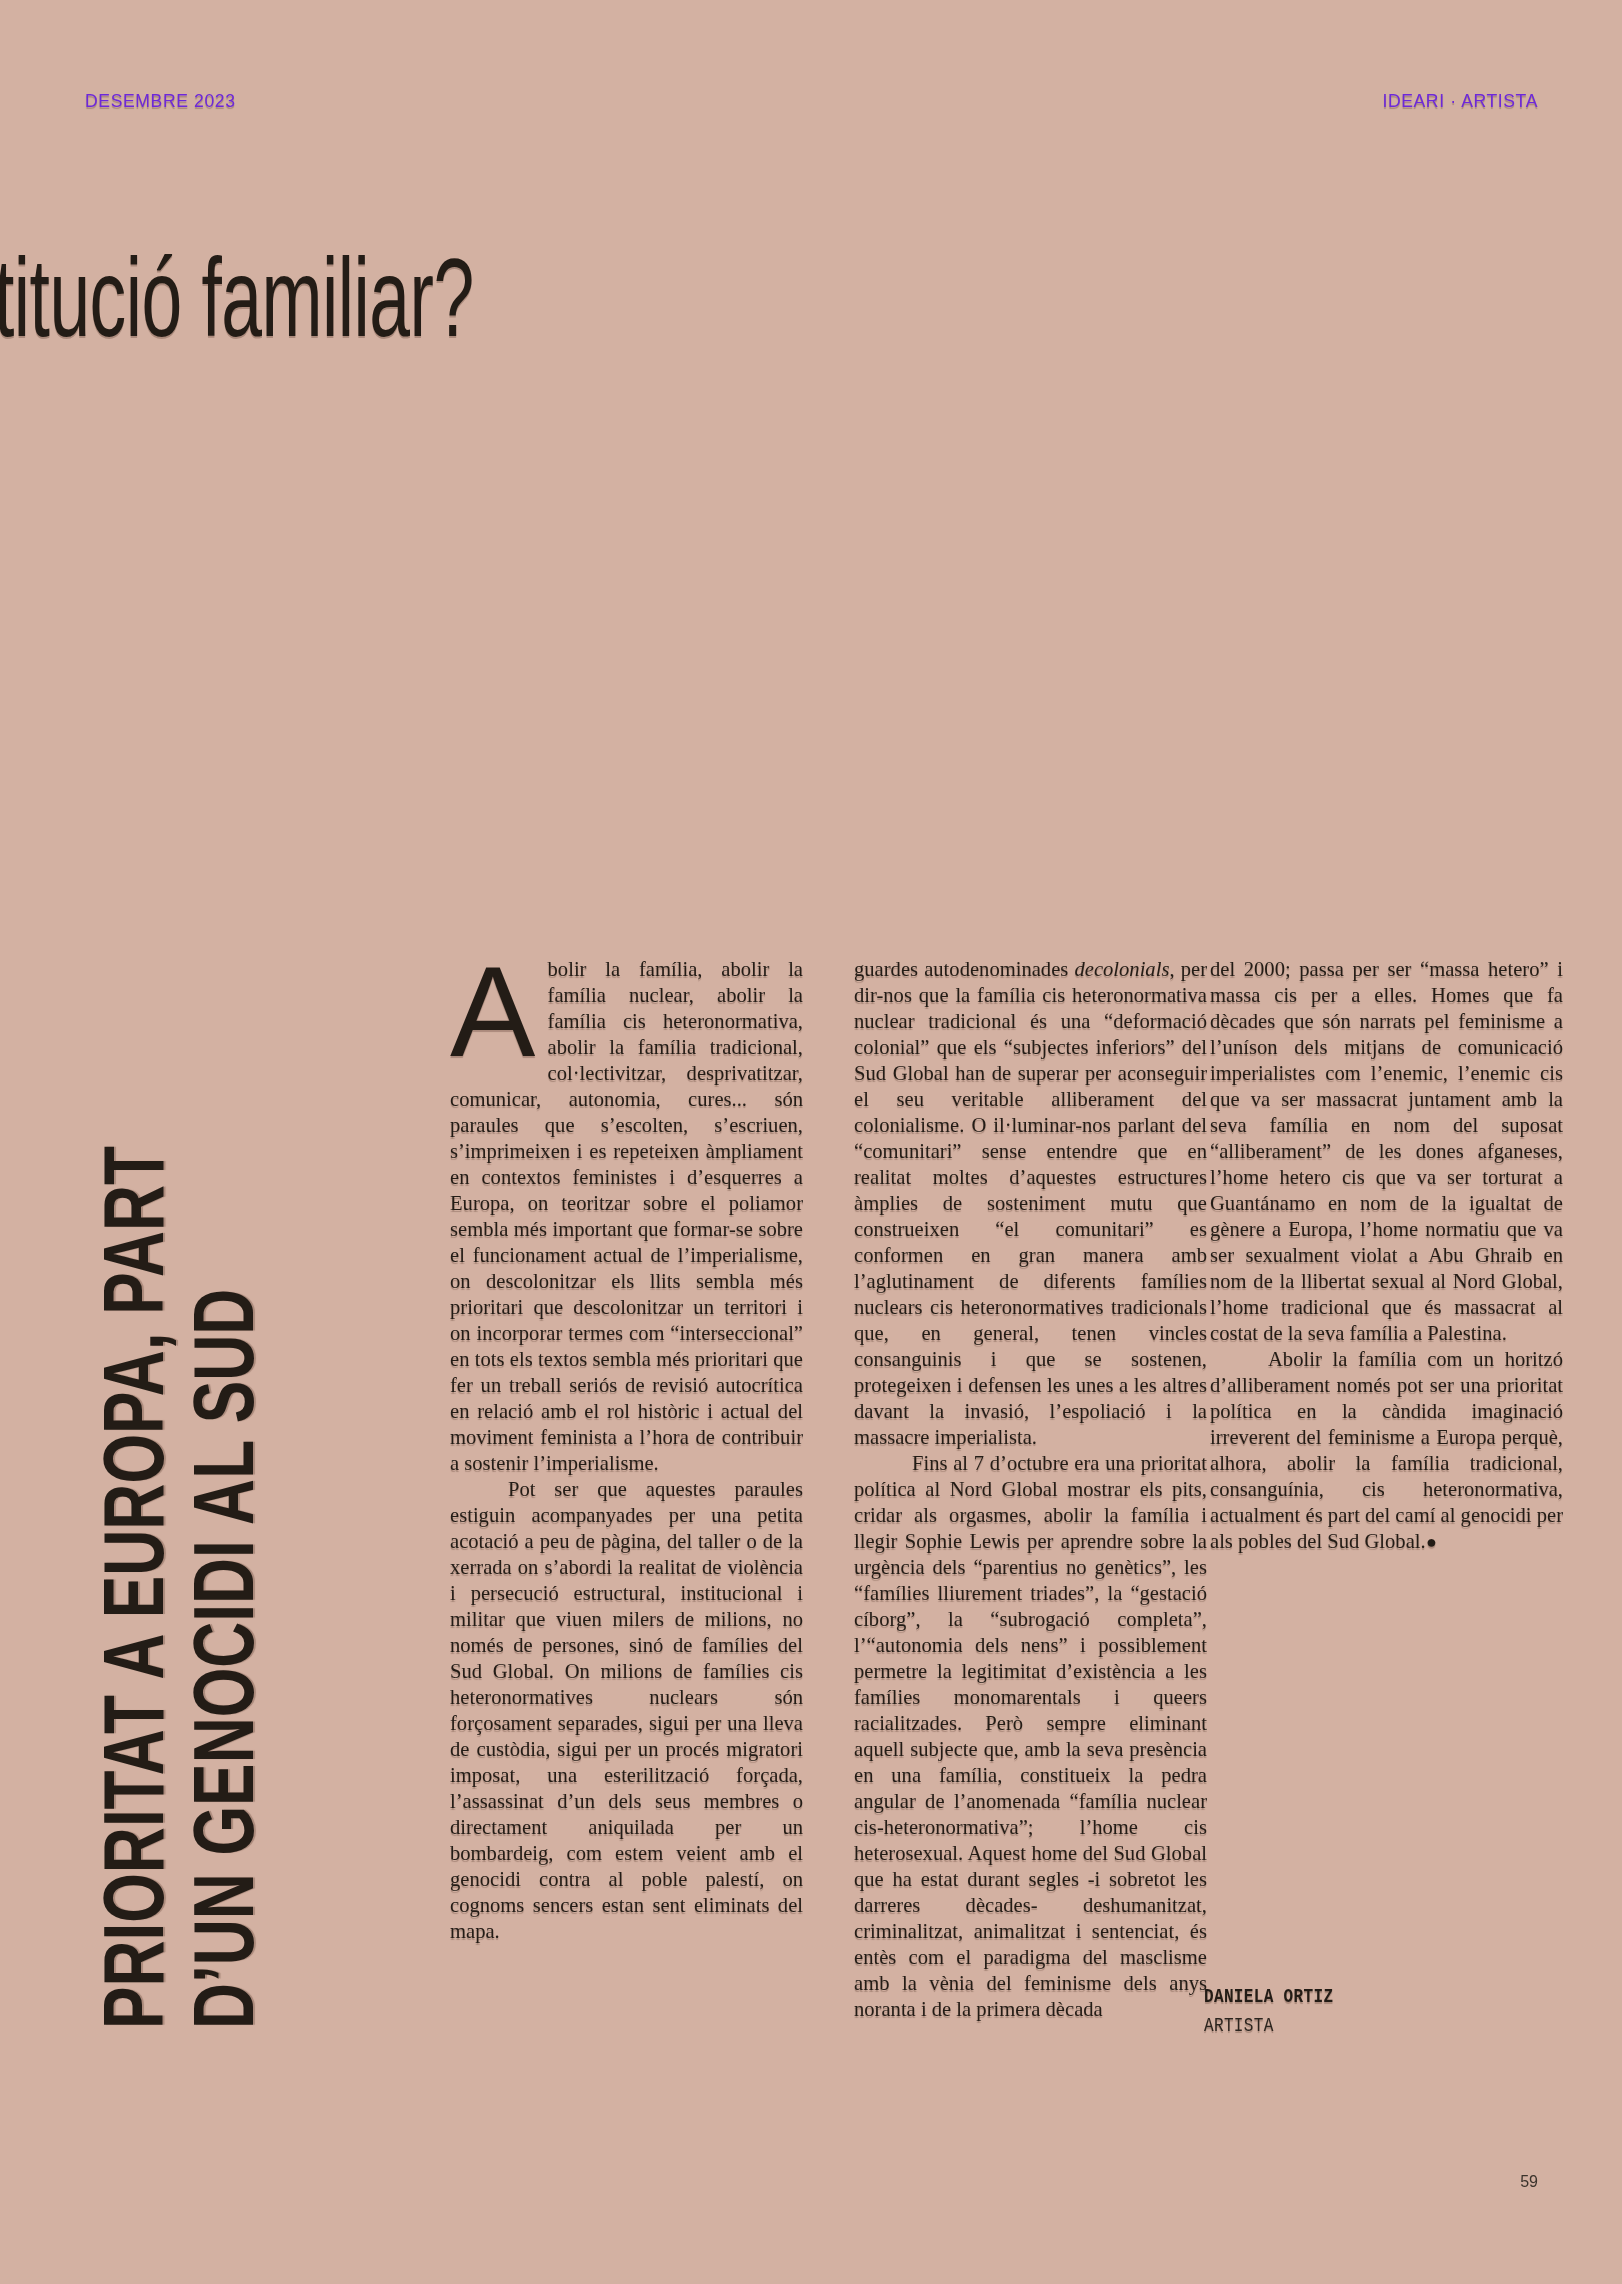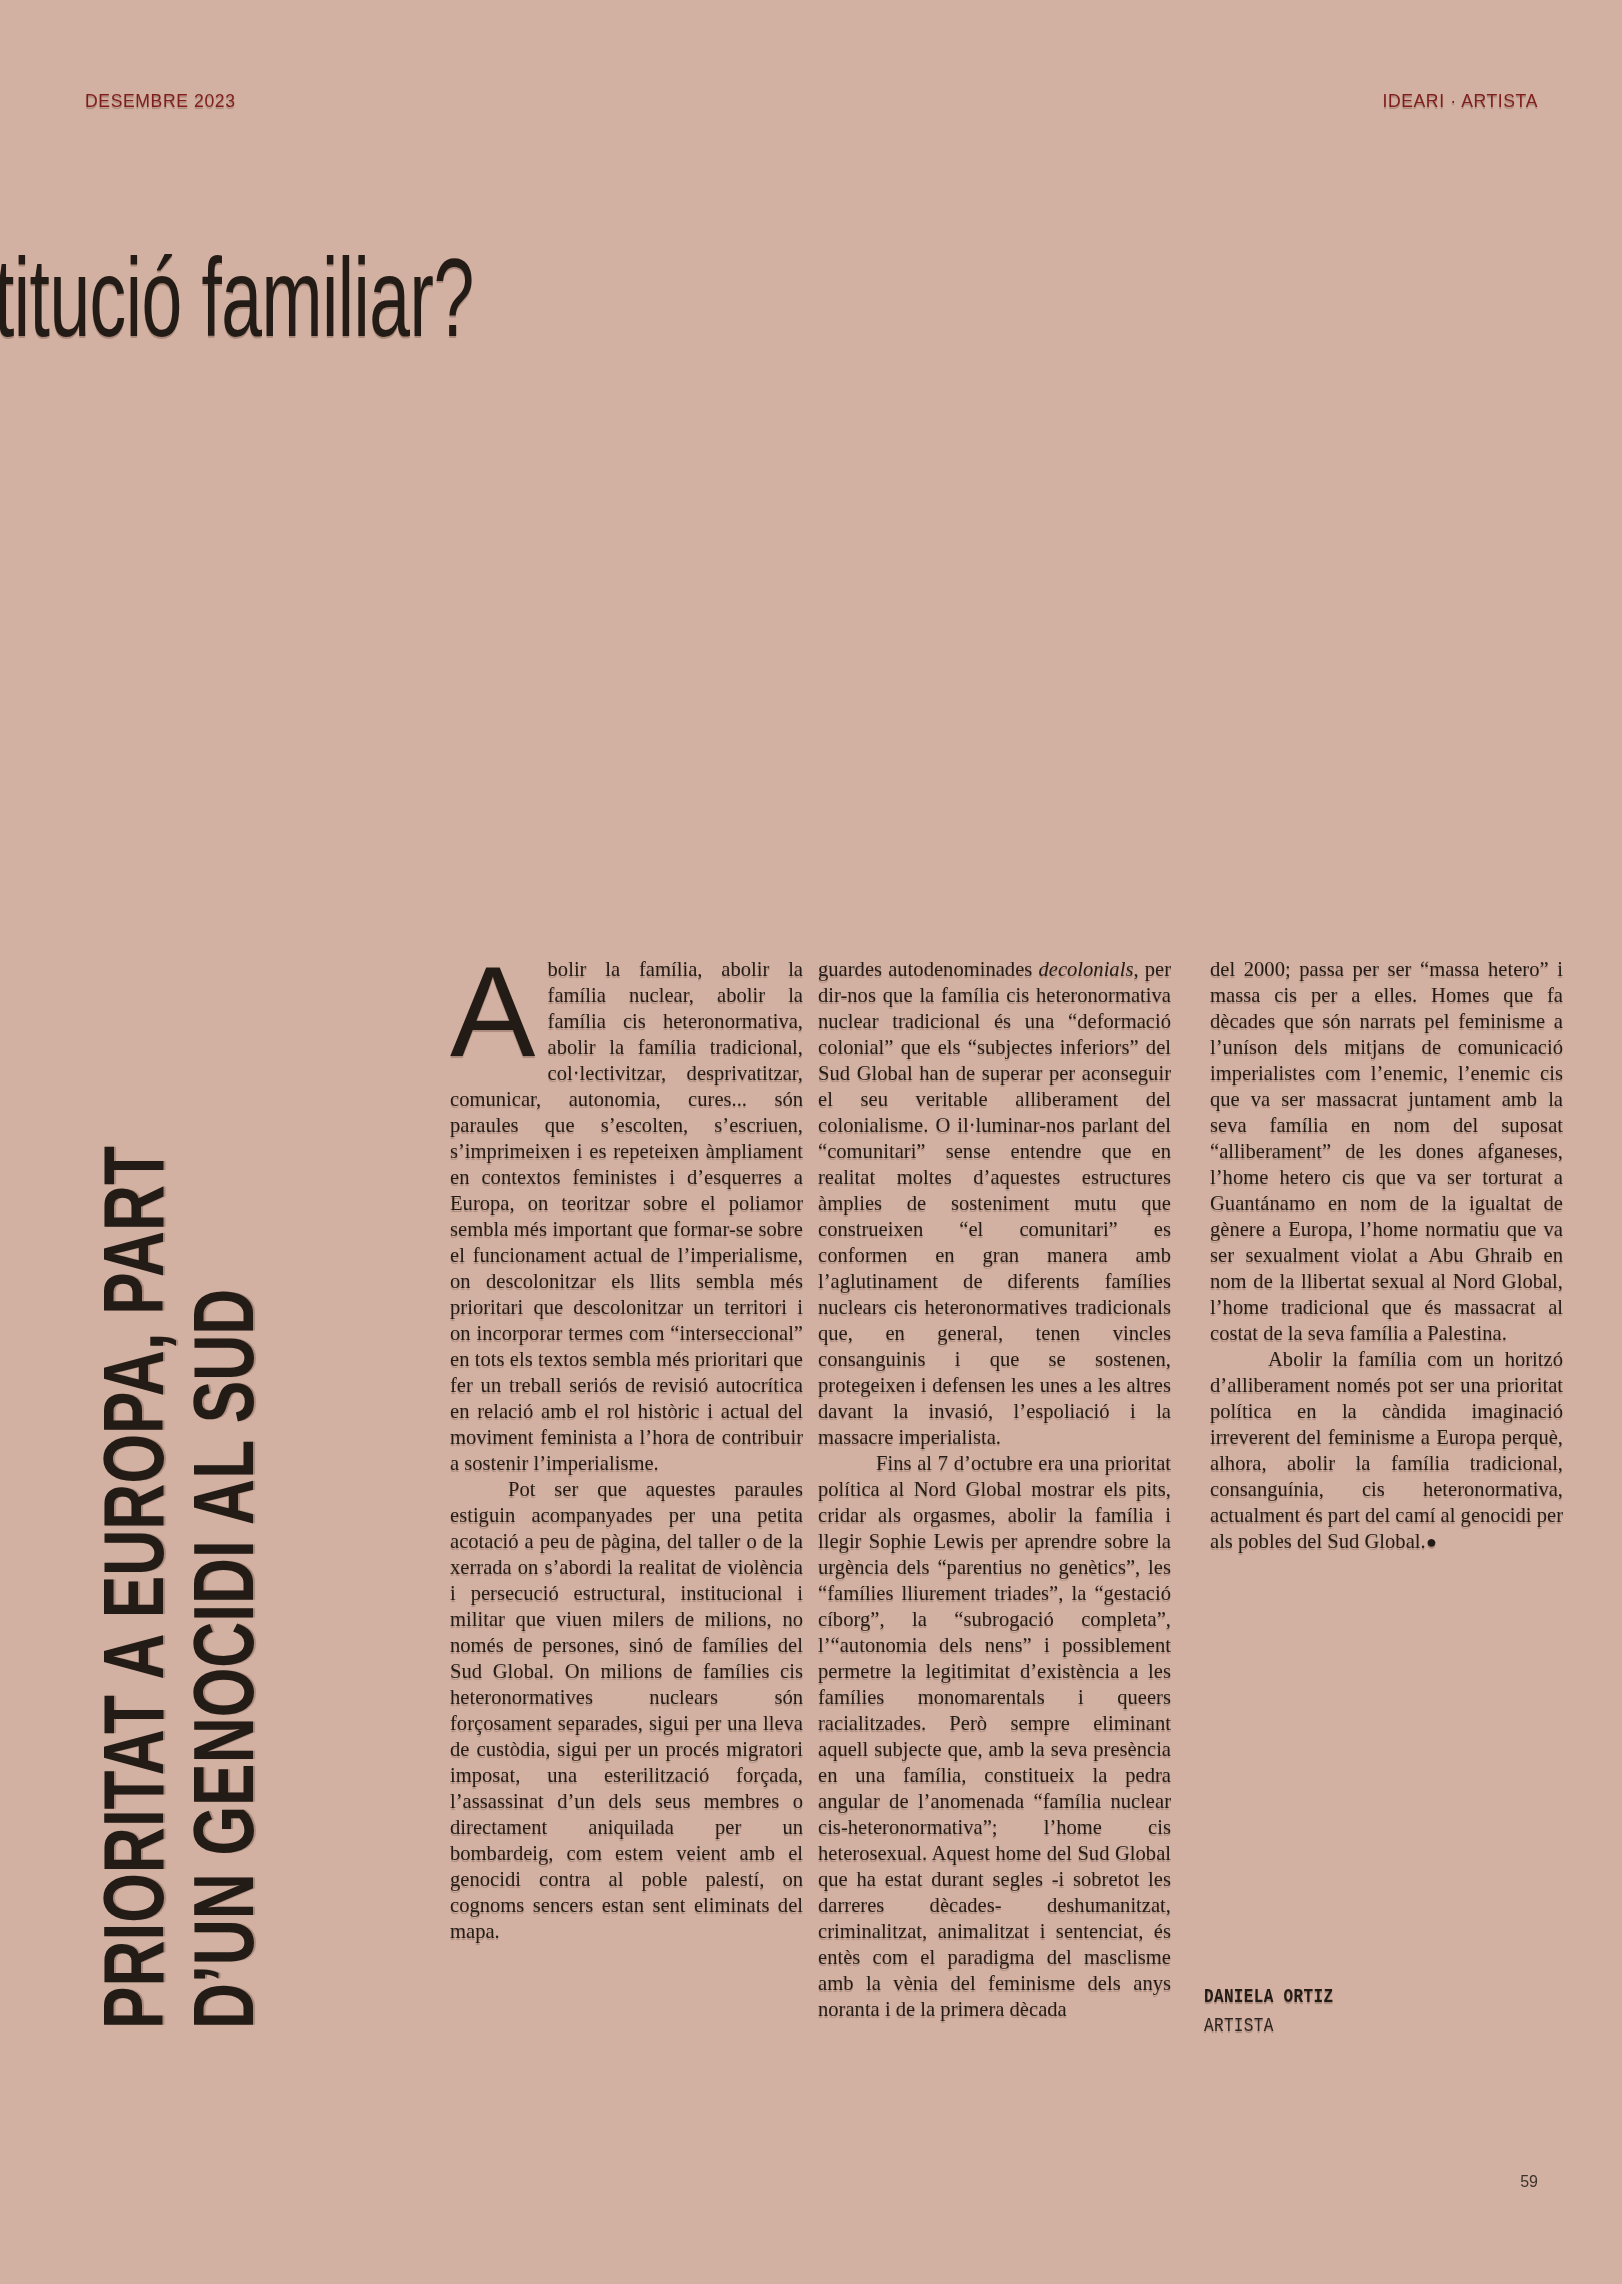--- a/index.html
+++ b/index.html
@@ -9,21 +9,21 @@
     background:#d3b1a2;
     overflow:hidden;
     font-family:"Liberation Sans",sans-serif;
     color:#231c16;
   }
   .shadowed{ text-shadow:0 1.5px 0.8px rgba(80,50,38,0.30); }
 
   .header-label{
     position:absolute;top:91px;
     font-size:17.6px;letter-spacing:0.6px;
-    color:#7f1d1d;
+    color:#6d28d9;
     text-align:right;
   }
   .header-left{left:85px;}
   .header-right{right:85px;}
 
   .headline{
     position:absolute;left:-6.1px;top:243px;
     font-size:111px;line-height:1;
     white-space:nowrap;
   }
@@ -50,21 +50,21 @@
   .col{
     position:absolute;top:956px;width:353px;
     font-family:"Liberation Serif",serif;
     font-size:20.6px;line-height:26px;
     text-align:justify;
     overflow:hidden;
   }
   .col p{margin:0;padding:0;}
   .col p.indent{text-indent:58px;}
   .col-1{left:450px;height:1122px;}
-  .col-2{left:818px;height:1191px;}
+  .col-2{left:854px;height:1191px;}
   .col-3{left:1210px;height:901px;}
 
   .dropcap{
     float:left;
     font-family:"Liberation Sans",sans-serif;
     font-size:128px;line-height:101px;
     margin:4.6px 12.2px 0 0;
   }
   .ital{font-style:italic;}
   .endmark{font-size:18.3px;}

